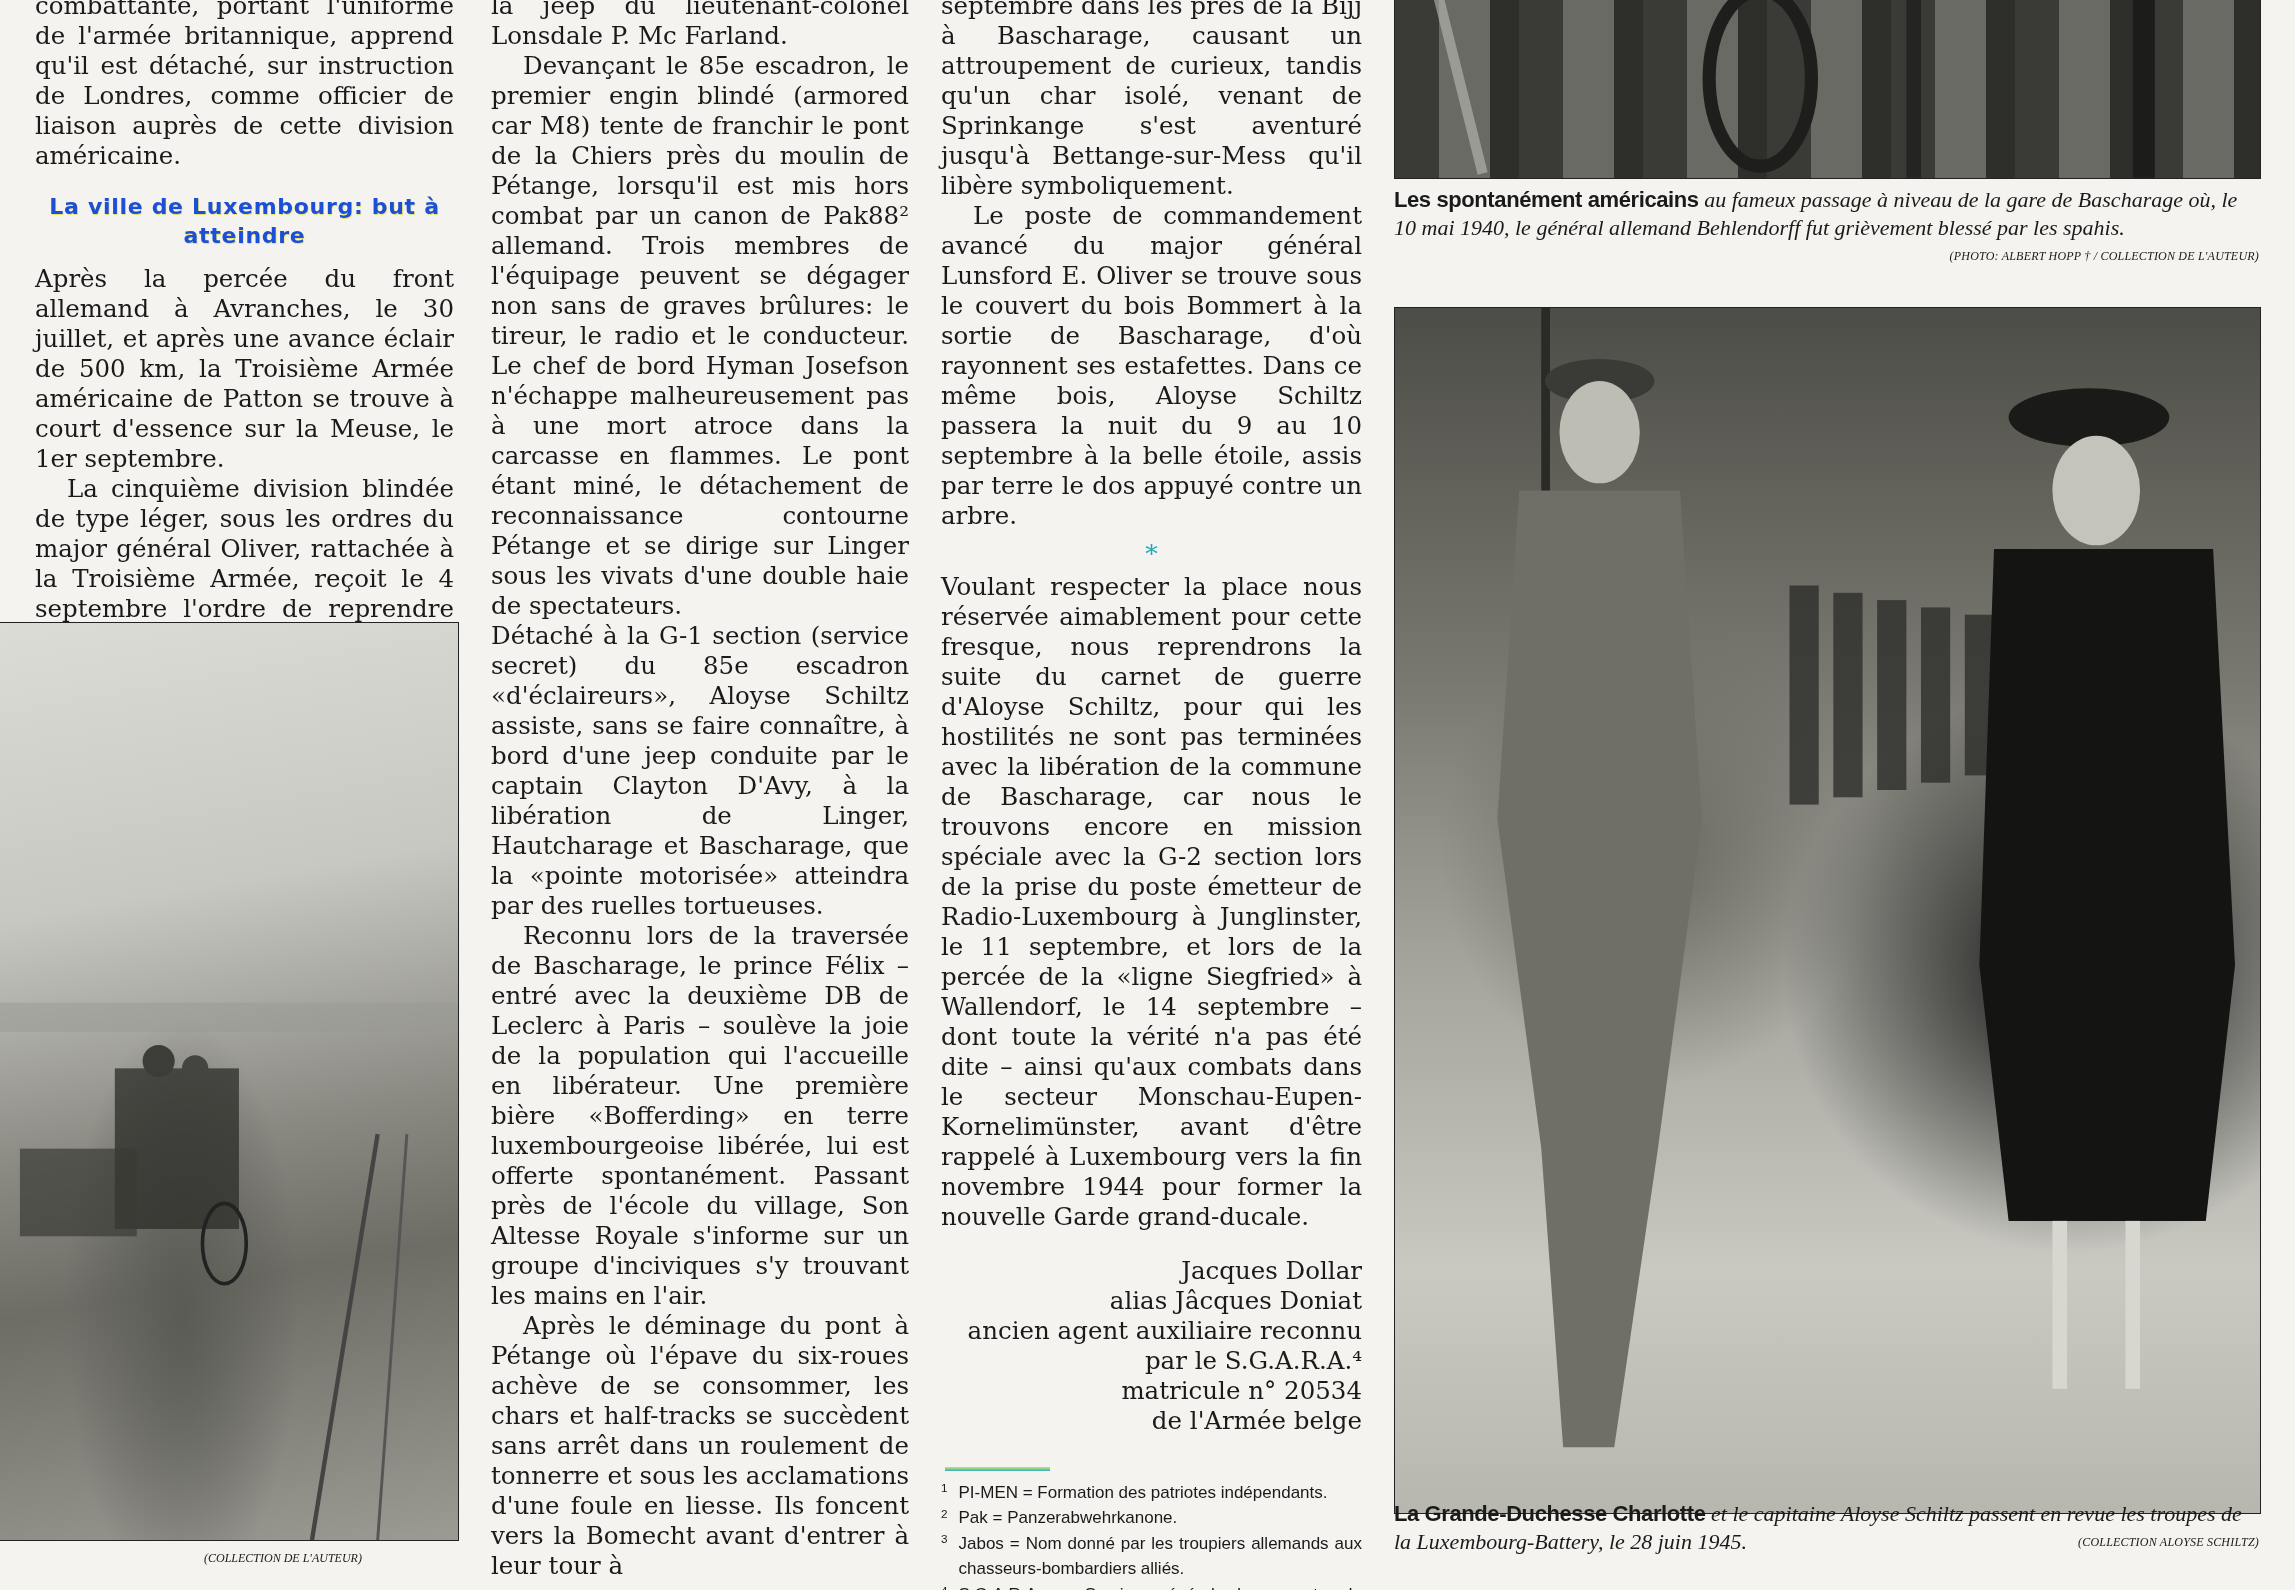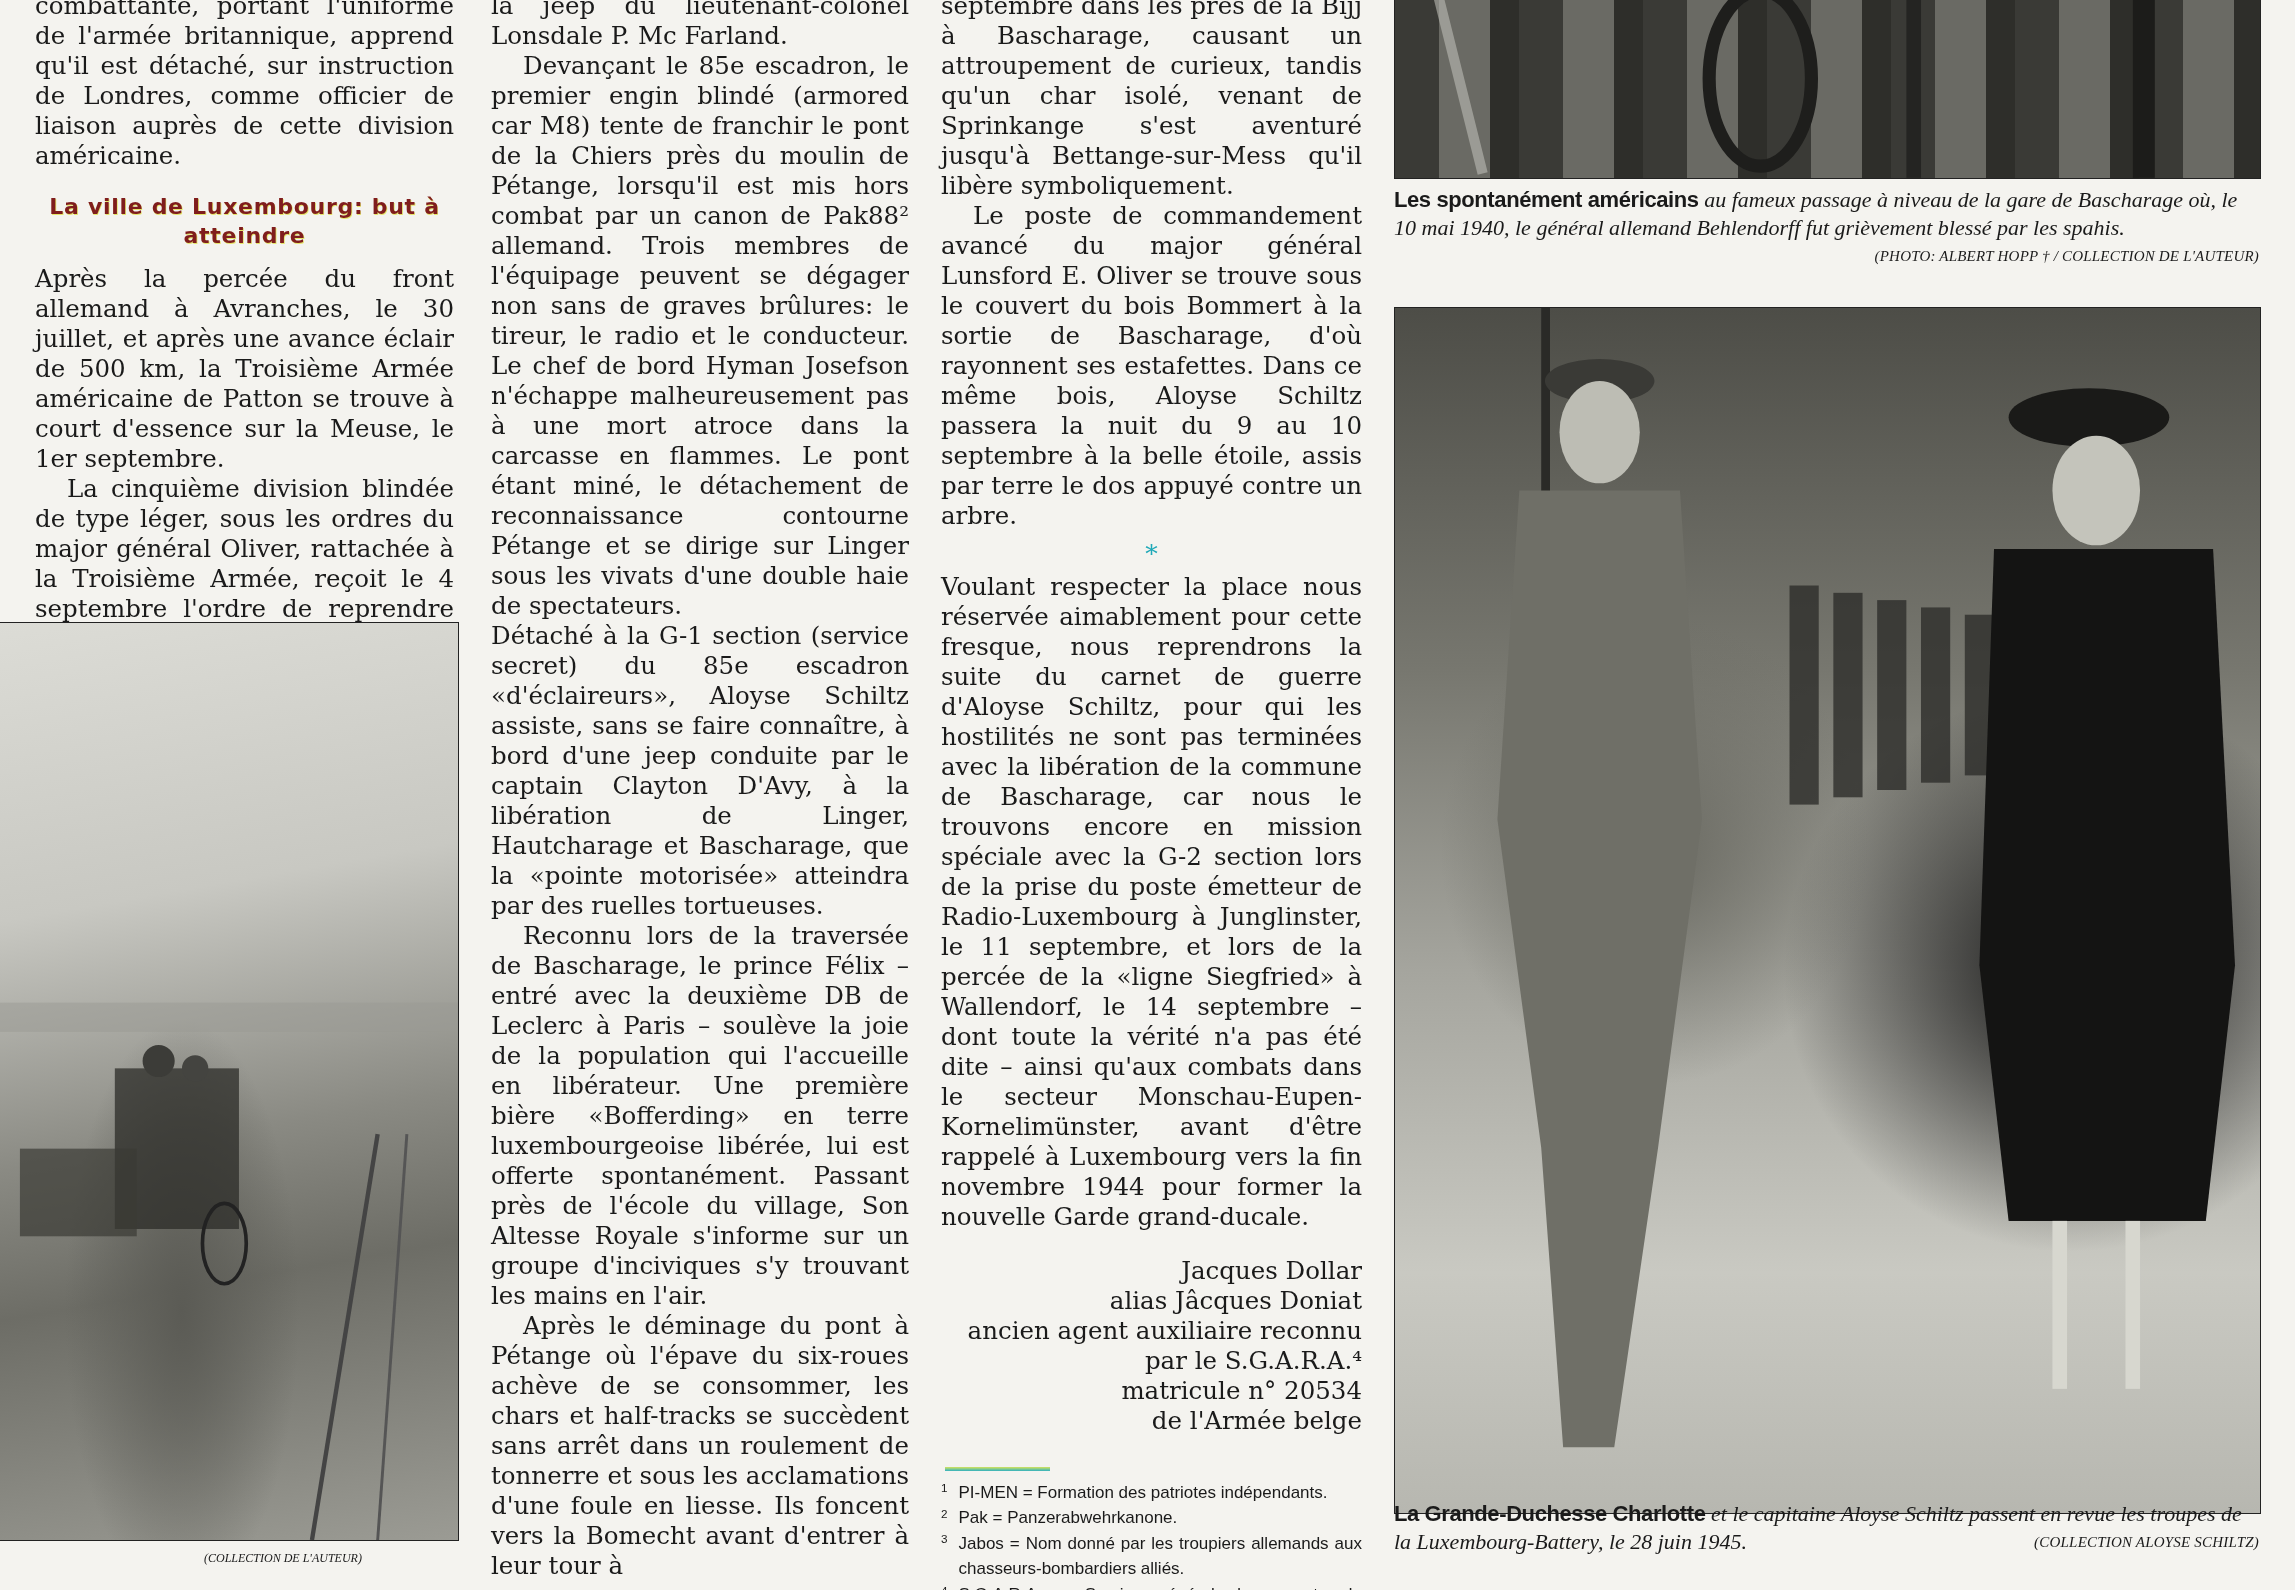--- a/index.html
+++ b/index.html
@@ -10,21 +10,21 @@
     color:#1a1a1a;
   }
   .col { position:absolute; font-size:24.5px; line-height:30px; text-align:justify; }
   .col p { margin:0; text-indent:0; }
   .col p.ind { text-indent:32px; }
   .col1 { left:35px; top:-8.8px; width:419px; }
   .col2 { left:491px; top:-8.8px; width:418px; }
   .col3 { left:941px; top:-8.8px; width:421px; }
   .sub {
     font-family:"DejaVu Sans", sans-serif; font-weight:bold;
-    color:#7f1d1d; text-align:center; font-size:22px; line-height:29px;
+    color:#1d4ed8; text-align:center; font-size:22px; line-height:29px;
     margin:20.4px 0 14.6px 0; letter-spacing:0.7px;
     text-shadow:0.7px 0.7px 0 #e4e66a;
   }
   .star { text-align:center; color:#1fa9b8; font-size:25px; line-height:25px; margin:10.2px 0 5.8px; }
   .sign { text-align:right; margin-top:24px; }
   .sign div { line-height:30px; }
   .rule { width:105px; height:3.7px; background:linear-gradient(#d7e35a,#2fb1c2); margin:31px 0 8.8px 4.4px; }
   .notes { font-family:"Liberation Sans", sans-serif; font-size:17px; line-height:25.6px; }
   .notes .n { display:flex; }
   .notes .n sup { width:17.5px; font-size:11.7px; line-height:14.6px; padding-top:1.5px; }
@@ -37,21 +37,21 @@
   .ph-top { left:1394px; top:-2.9px; width:865px; height:180px;
     background: repeating-linear-gradient(90deg, #3a3a36 0 44px, #6a6a64 44px 95px, #2e2e2a 95px 124px),
       #444; }
   .ph-main { left:1394px; top:307px; width:865px; height:1205px;
     background:
       radial-gradient(ellipse at 30% 45%, #6a6a62 0%, transparent 25%),
       radial-gradient(ellipse at 78% 55%, #141414 0%, transparent 30%),
       linear-gradient(180deg, #4d4d47 0%, #77776f 30%, #a5a59e 55%, #c9c9c2 80%, #b7b7b0 100%); }
   .caption { position:absolute; font-family:"Liberation Serif", serif; font-size:22px; line-height:28px; font-style:italic; }
   .caption b { font-family:"Liberation Sans", sans-serif; font-style:normal; font-weight:bold; letter-spacing:-0.4px; }
-  .credit { font-style:italic; font-size:15px; letter-spacing:0.2px; float:right; font-family:"Liberation Serif", serif; }
+  .credit { font-style:italic; font-size:12px; letter-spacing:0.2px; float:right; font-family:"Liberation Serif", serif; }
   .credit-left { position:absolute; left:204px; top:1551px; font-family:"Liberation Serif", serif; font-style:italic; font-size:12px; }
 </style>
 </head>
 <body>
 
 <div class="col col1">
   <p>combattante, portant l'uniforme de l'armée britannique, apprend qu'il est détaché, sur instruction de Londres, comme officier de liaison auprès de cette division américaine.</p>
   <div class="sub">La ville de Luxembourg: but à atteindre</div>
   <p>Après la percée du front allemand à Avranches, le 30 juillet, et après une avance éclair de 500 km, la Troisième Armée américaine de Patton se trouve à court d'essence sur la Meuse, le 1er septembre.</p>
   <p class="ind">La cinquième division blindée de type léger, sous les ordres du major général Oliver, rattachée à la Troisième Armée, reçoit le 4 septembre l'ordre de reprendre sa pro-</p>

